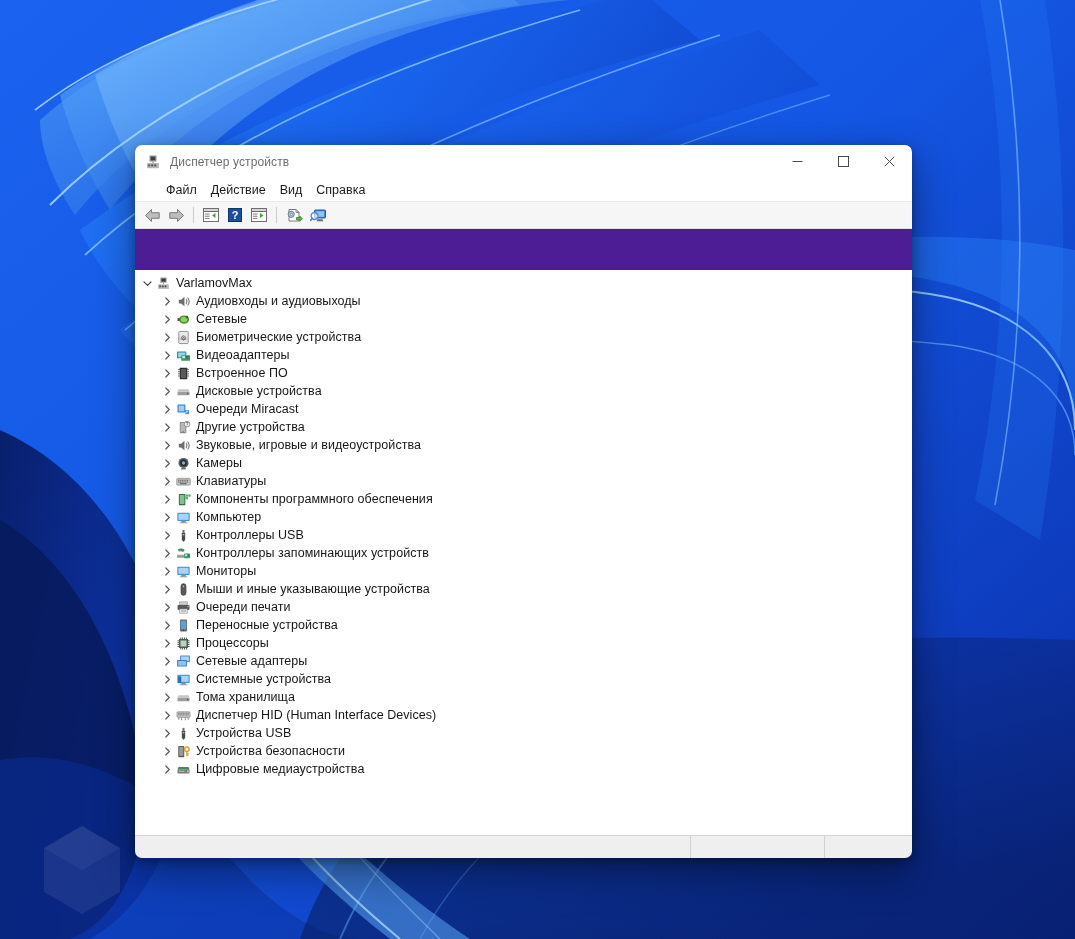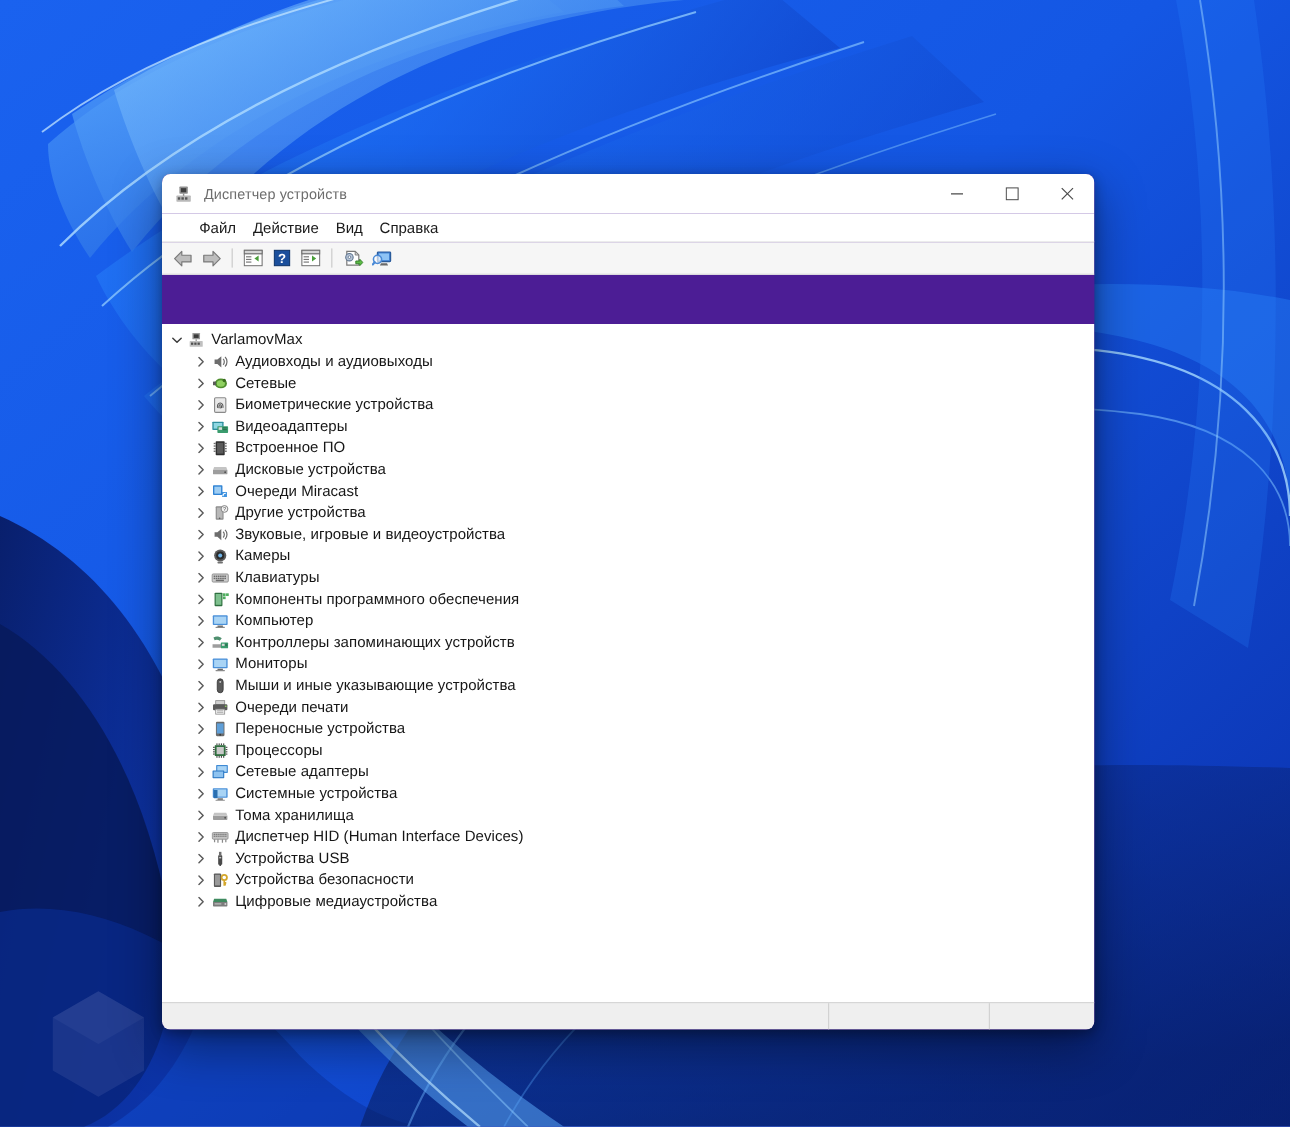--- a/index.html
+++ b/index.html
@@ -628,20 +628,36 @@
             <span class="node-label">Компьютер</span>
           </div>
           <div class="tree-row lvl1">
             <span class="chev">
               <svg width="9" height="9" viewBox="0 0 9 9">
                 <path d="M2.8,1 L6.3,4.5 L2.8,8" fill="none" stroke="#5a5a5a" stroke-width="1.2" stroke-linecap="round" stroke-linejoin="round"></path>
               </svg>
             </span>
             <span class="node-icon">
               <svg width="15" height="15" viewBox="0 0 16 16">
+                <rect x="6.2" y="5" width="3.6" height="8.4" rx="0.6" fill="#4a4a4a"></rect>
+                <rect x="6.9" y="2" width="2.2" height="3.2" fill="#6e6e6e"></rect>
+                <circle cx="8" cy="13.6" r="0.9" fill="#3a3a3a"></circle>
+                <rect x="7.1" y="6.5" width="1.8" height="1.3" fill="#c9c9c9"></rect>
+              </svg>
+            </span>
+            <span class="node-label">Контроллеры USB</span>
+          </div>
+          <div class="tree-row lvl1">
+            <span class="chev">
+              <svg width="9" height="9" viewBox="0 0 9 9">
+                <path d="M2.8,1 L6.3,4.5 L2.8,8" fill="none" stroke="#5a5a5a" stroke-width="1.2" stroke-linecap="round" stroke-linejoin="round"></path>
+              </svg>
+            </span>
+            <span class="node-icon">
+              <svg width="15" height="15" viewBox="0 0 16 16">
                 <path d="M2,3.4 C4.4,2.2 7.2,2.4 9.4,4.2 L7.6,6.4 C6.2,5.3 4.4,5.2 3,6 Z" fill="#4f8f6f"></path>
                 <path d="M1.2,9.4 L9.4,9.4 L9.4,12.6 L1.2,12.6 Z" fill="#9d9d9d"></path>
                 <rect x="8.6" y="8" width="6.4" height="5" rx="0.5" fill="#3a9c6e"></rect>
                 <rect x="9.5" y="9" width="2.4" height="1.9" fill="#dbdbdb"></rect>
                 <rect x="12.4" y="9" width="2" height="0.9" fill="#2a6f4f"></rect>
                 <rect x="12.4" y="10.3" width="2" height="0.9" fill="#2a6f4f"></rect>
               </svg>
             </span>
             <span class="node-label">Контроллеры запоминающих устройств</span>
           </div>

